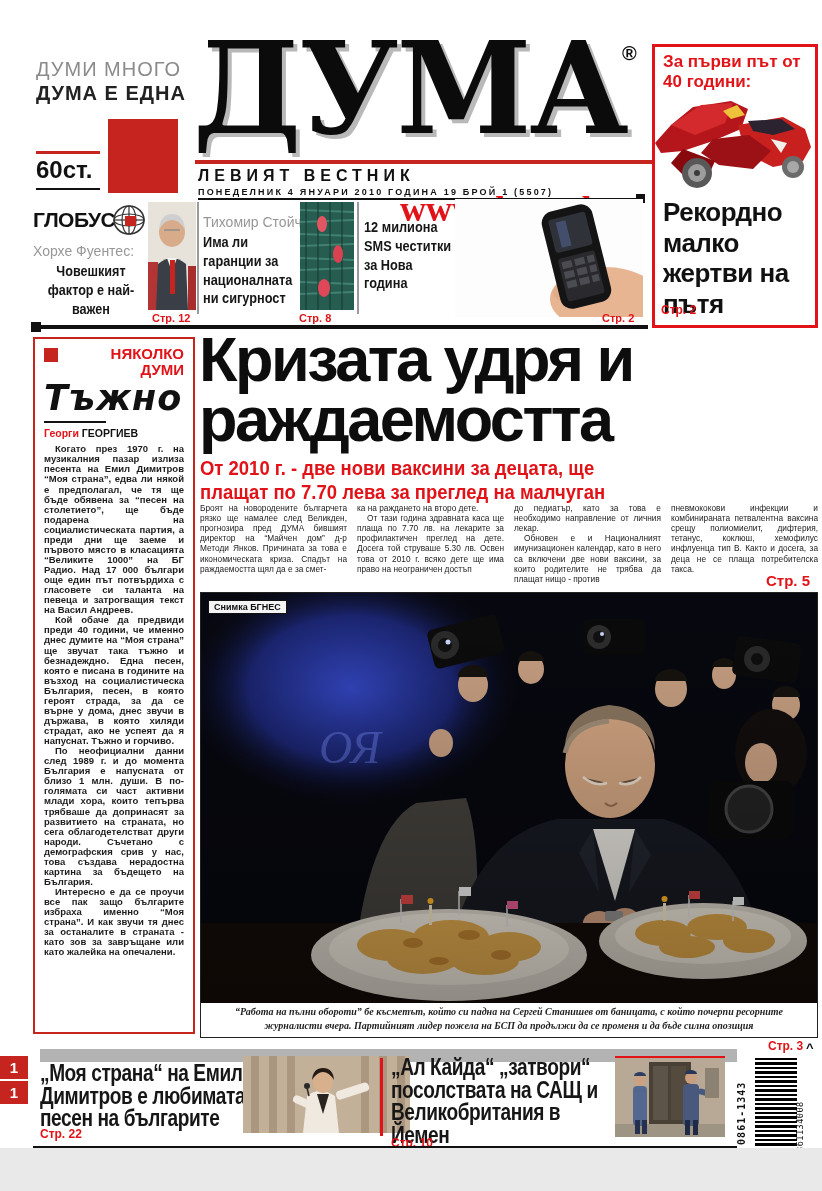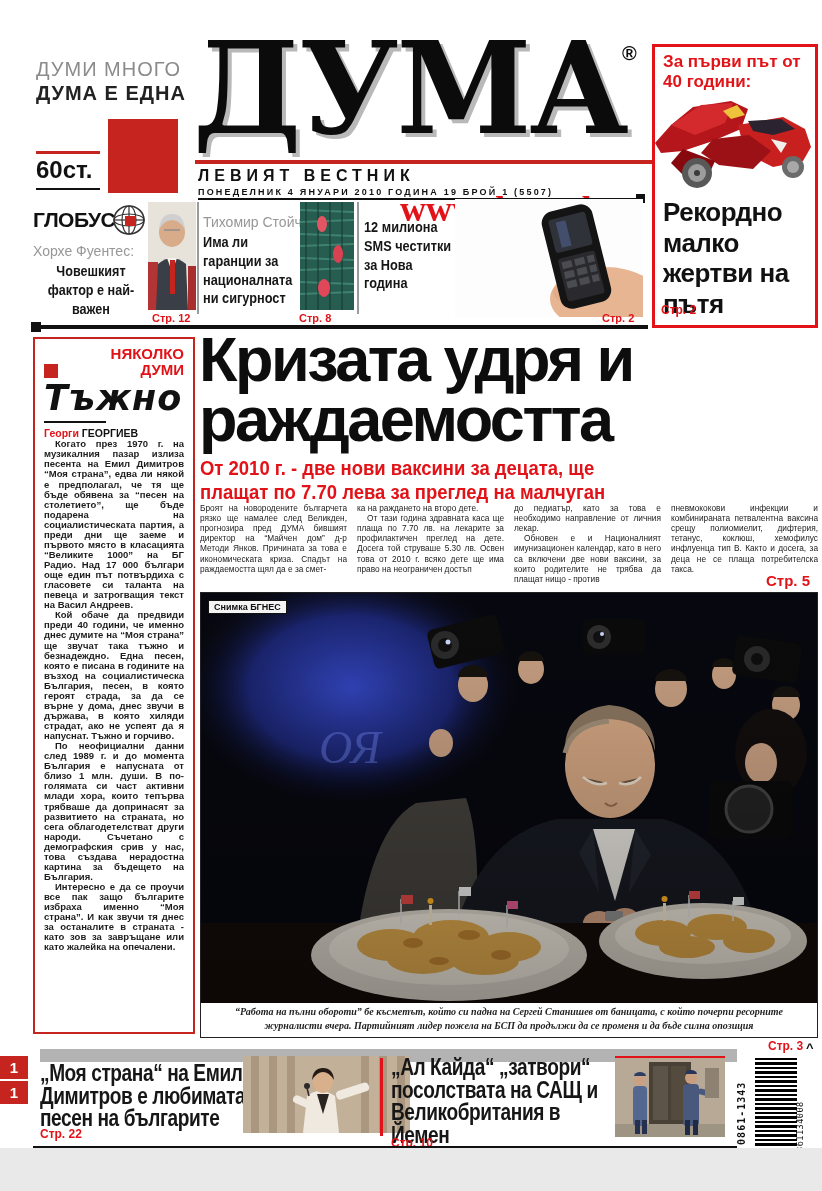--- a/index.html
+++ b/index.html
@@ -57,27 +57,27 @@
   .t3-title{left:364px;top:218px;}
   .t3-title .condense{width:105px;transform:scaleX(.85);font-size:15px;}
   .photo-t3{left:455px;top:199px;width:188px;height:118px;}
   .t3-ref{left:602px;top:312px;}
   .strip-rule{left:40px;top:325px;width:608px;height:4px;background:#111;}
   .strip-rule-sq{left:31px;top:322px;width:10px;height:10px;background:#111;}
 
   
   .opinion{left:33px;top:337px;width:162px;height:697px;border:2px solid var(--red);background:#fff;
            padding:7px 9px;box-sizing:border-box;}
-  .rubric-row{display:flex;justify-content:space-between;align-items:flex-end;}
+  .rubric-row{display:flex;justify-content:space-between;align-items:flex-start;}
   .rubric-sq{width:14px;height:14px;background:var(--red);margin-top:2px;}
   .rubric{font-size:15px;font-weight:bold;color:var(--bright);text-align:right;line-height:1.05;width:95px;}
   .op-title{font-family:"DejaVu Sans",sans-serif;font-style:italic;font-weight:bold;
             font-size:35px;letter-spacing:1px;margin:2px 0 0 0;line-height:1.05;}
   .op-rule{width:62px;height:2px;background:#111;margin:5px 0 4px 0;}
-  .op-author{font-size:10.5px;font-weight:bold;}
+  .op-author{font-size:10.5px;font-weight:bold;margin-bottom:5px;}
   .op-author .first{color:var(--bright);}
   .op-body p{margin:0;font-size:9.5px;line-height:1.06;font-weight:bold;color:#1d1d1d;
              text-align:justify;text-indent:11px;}
 
   
   .headline{left:199px;top:330px;width:560px;font-size:63px;font-weight:bold;line-height:.95;
             letter-spacing:-2.5px;color:#0d0d0d;}
   .subhead{left:200px;top:456px;}
   .subhead .condense{width:505px;transform:scaleX(.88);font-size:21px;font-weight:bold;
                      color:var(--bright);line-height:1.12;}

